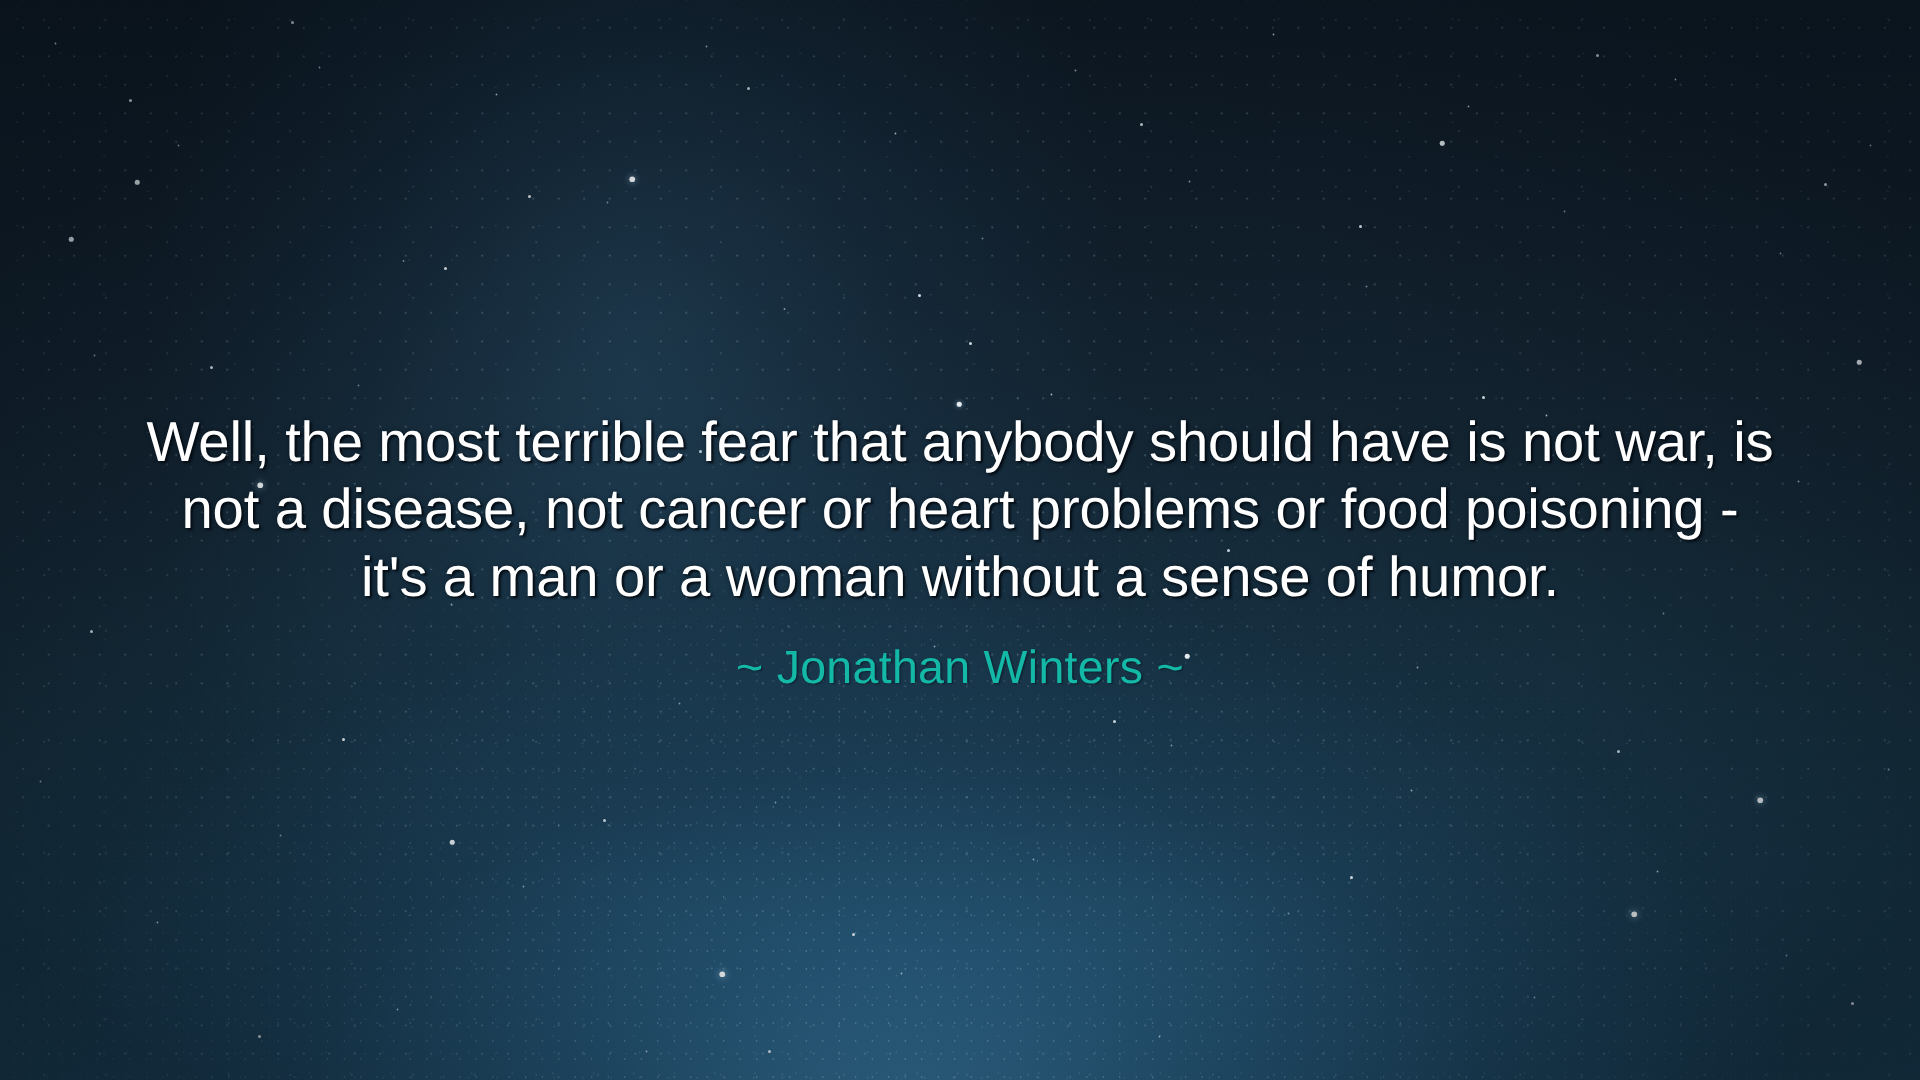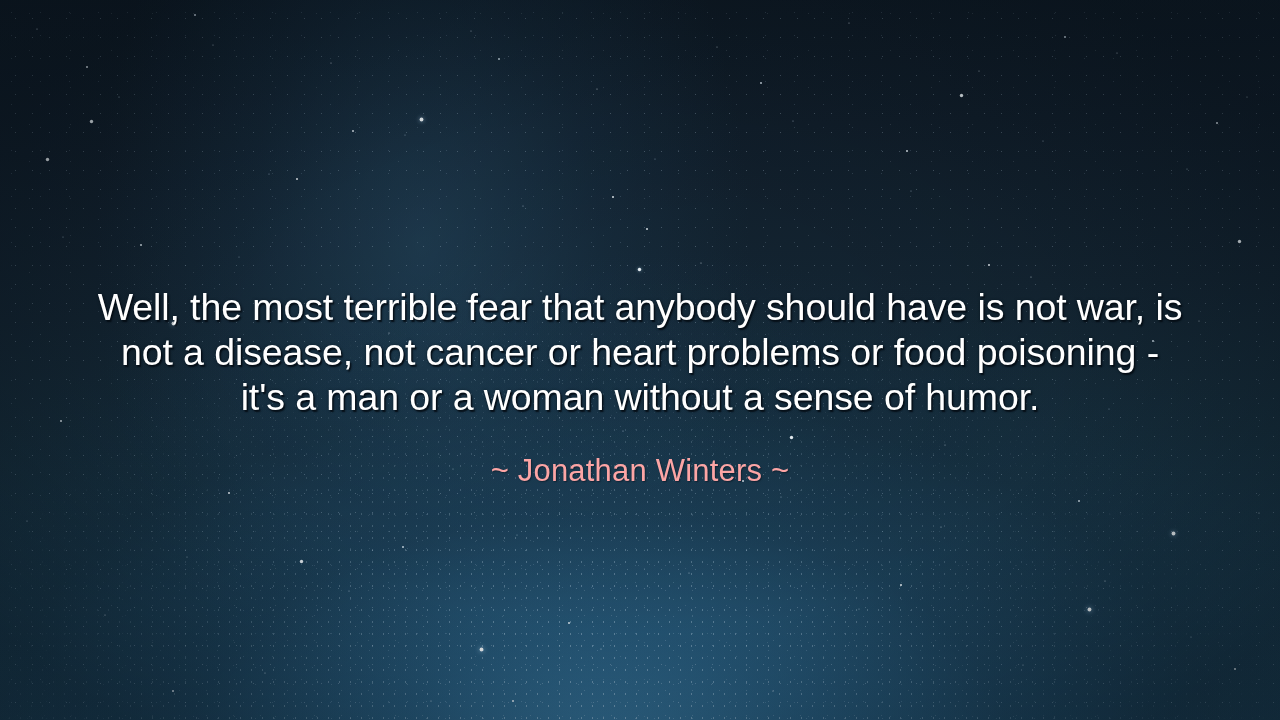--- a/index.html
+++ b/index.html
@@ -214,37 +214,37 @@
     display: flex;
     flex-direction: column;
     align-items: center;
     justify-content: flex-start;
     padding-top: 272px;
     box-sizing: border-box;
   }
 
   #quote-text {
     width: 1090px;
-    margin: 13px;
+    margin: 0;
     text-align: center;
     color: #ffffff;
     font-size: 37.5px;
     line-height: 45px;
     font-weight: 400;
     letter-spacing: -0.1px;
     text-shadow:
       1.5px 1.5px 1.4px rgba(4,12,20,0.92),
       0 0 3px rgba(6,16,26,0.55);
     white-space: pre-wrap;
   }
 
   #quote-author {
     margin: 20px 0 0 0;
     text-align: center;
-    color: #fca5a5;
+    color: #14b8a6;
     font-size: 31px;
     line-height: 36px;
     font-weight: 400;
     letter-spacing: 0.2px;
     text-shadow: 1px 1px 1.2px rgba(4,12,20,0.45);
   }
 </style>
 </head>
 <body>
 

